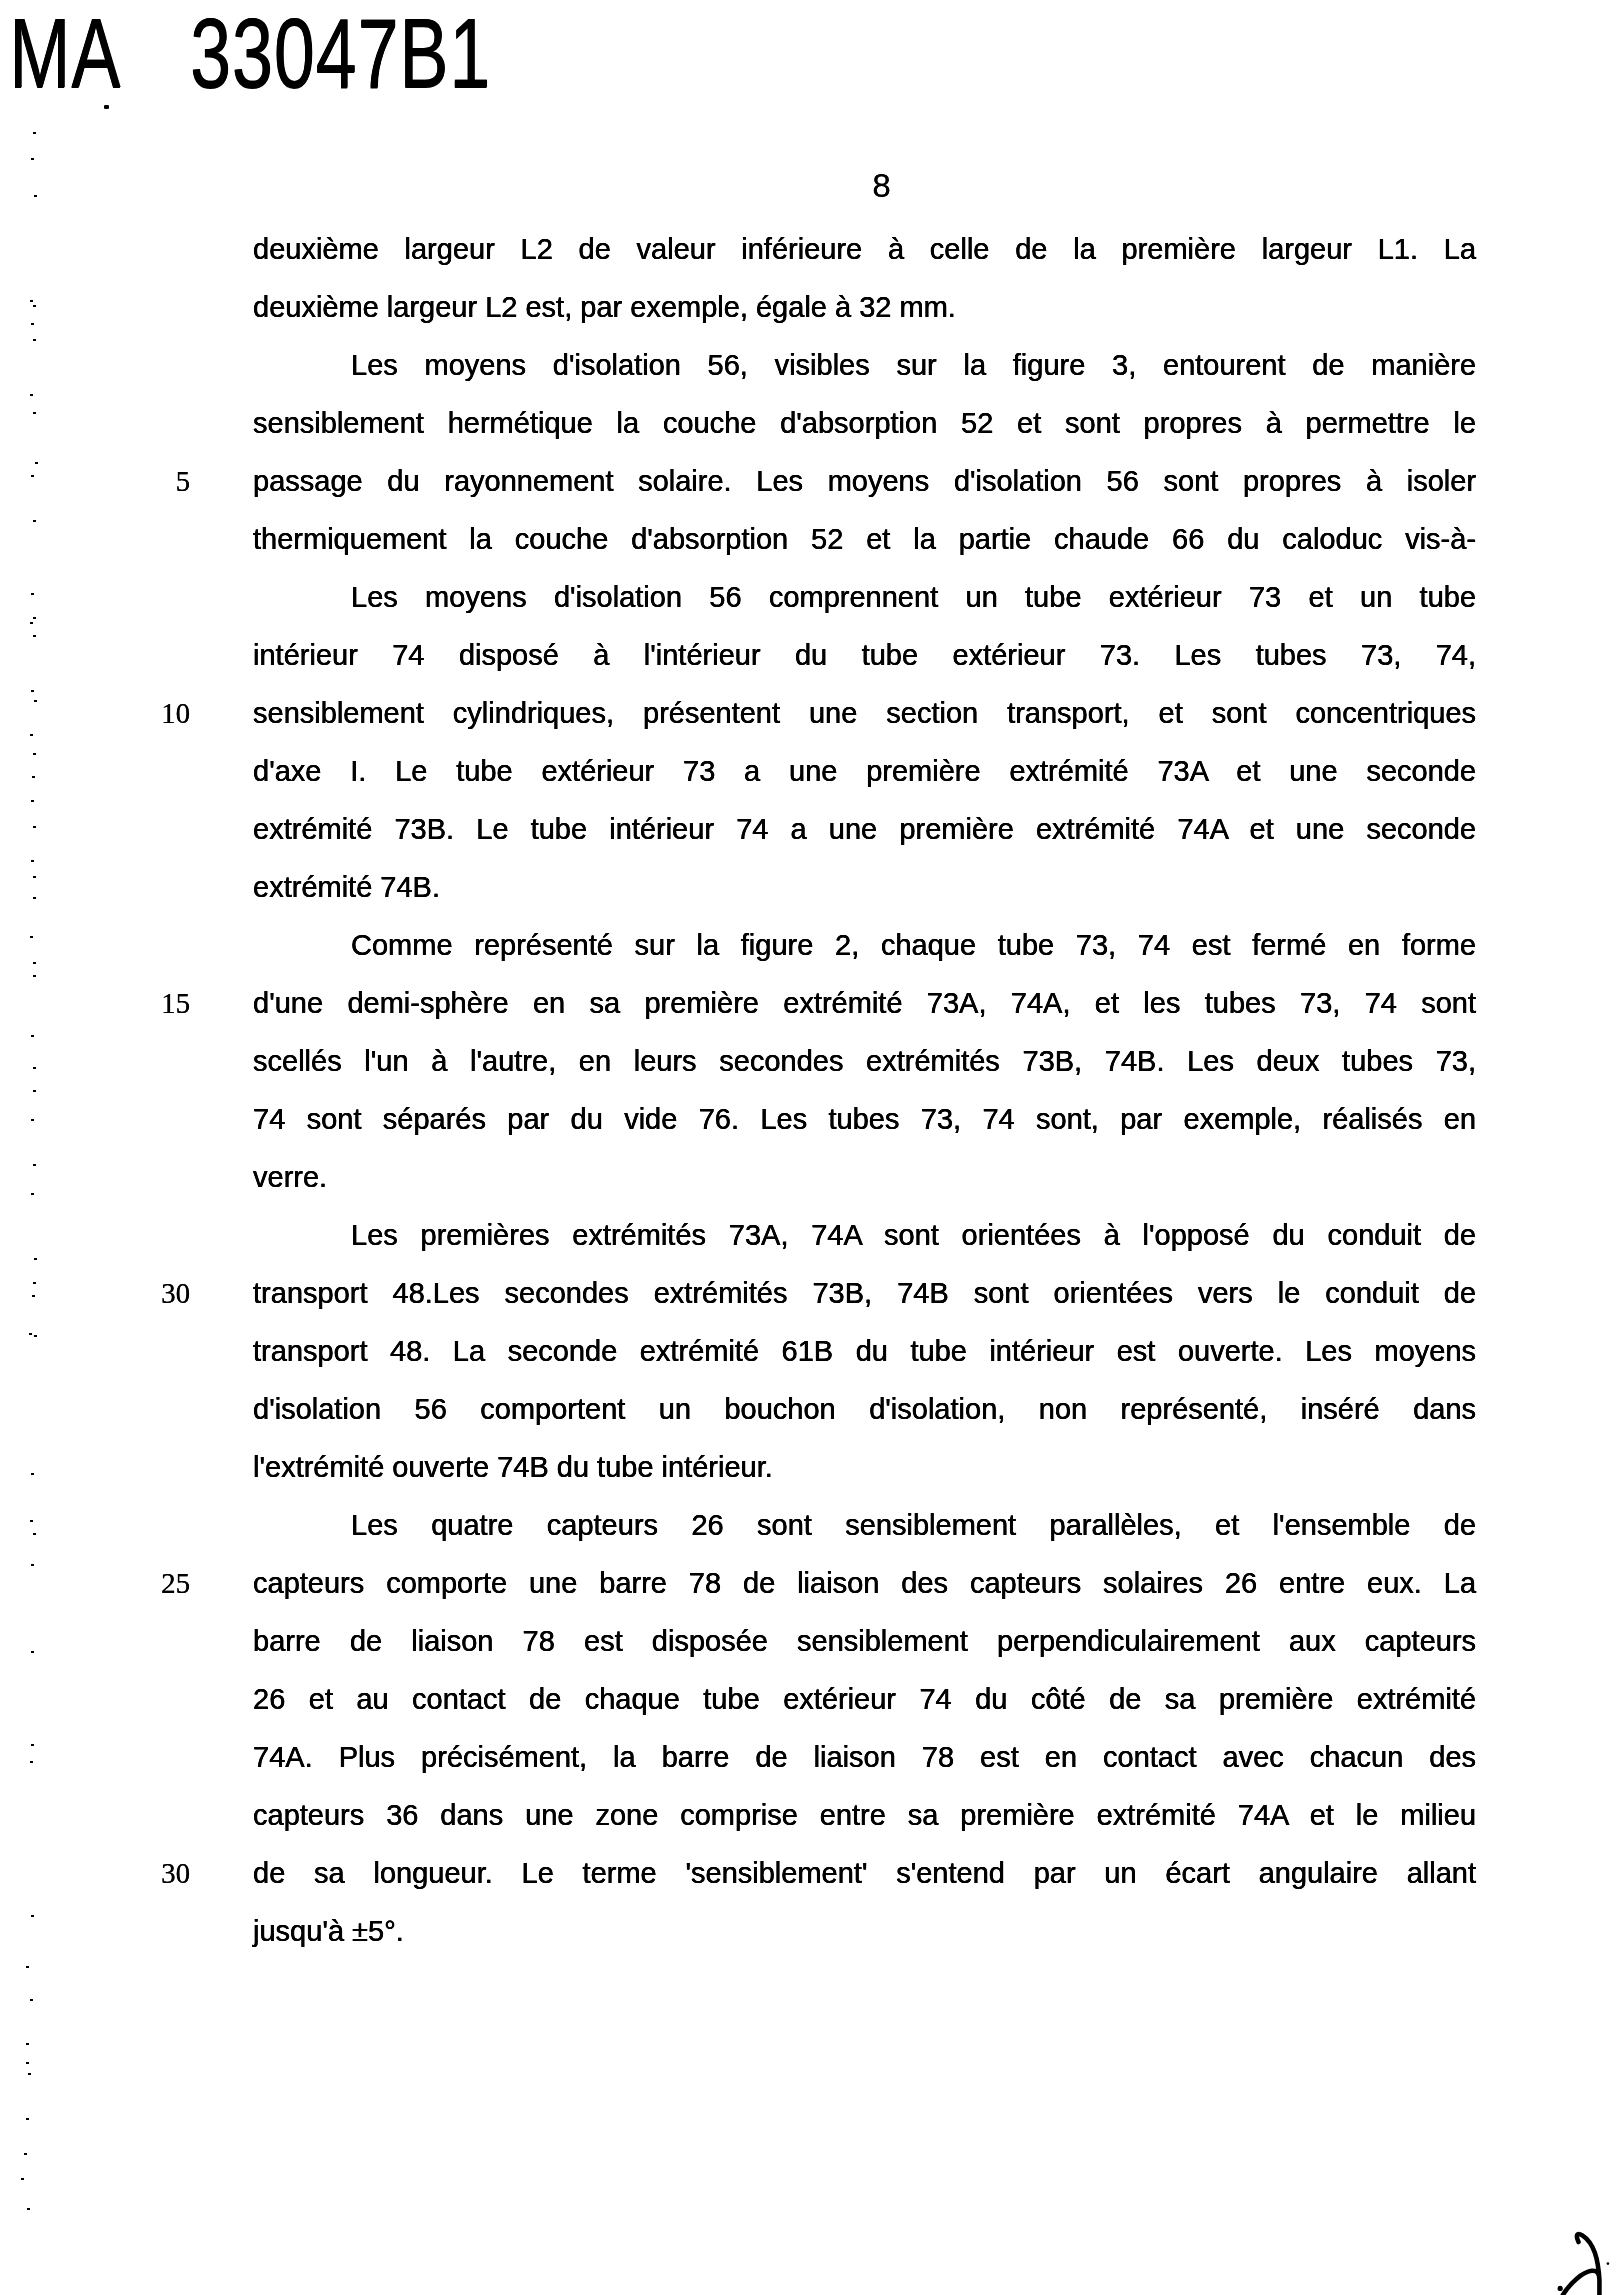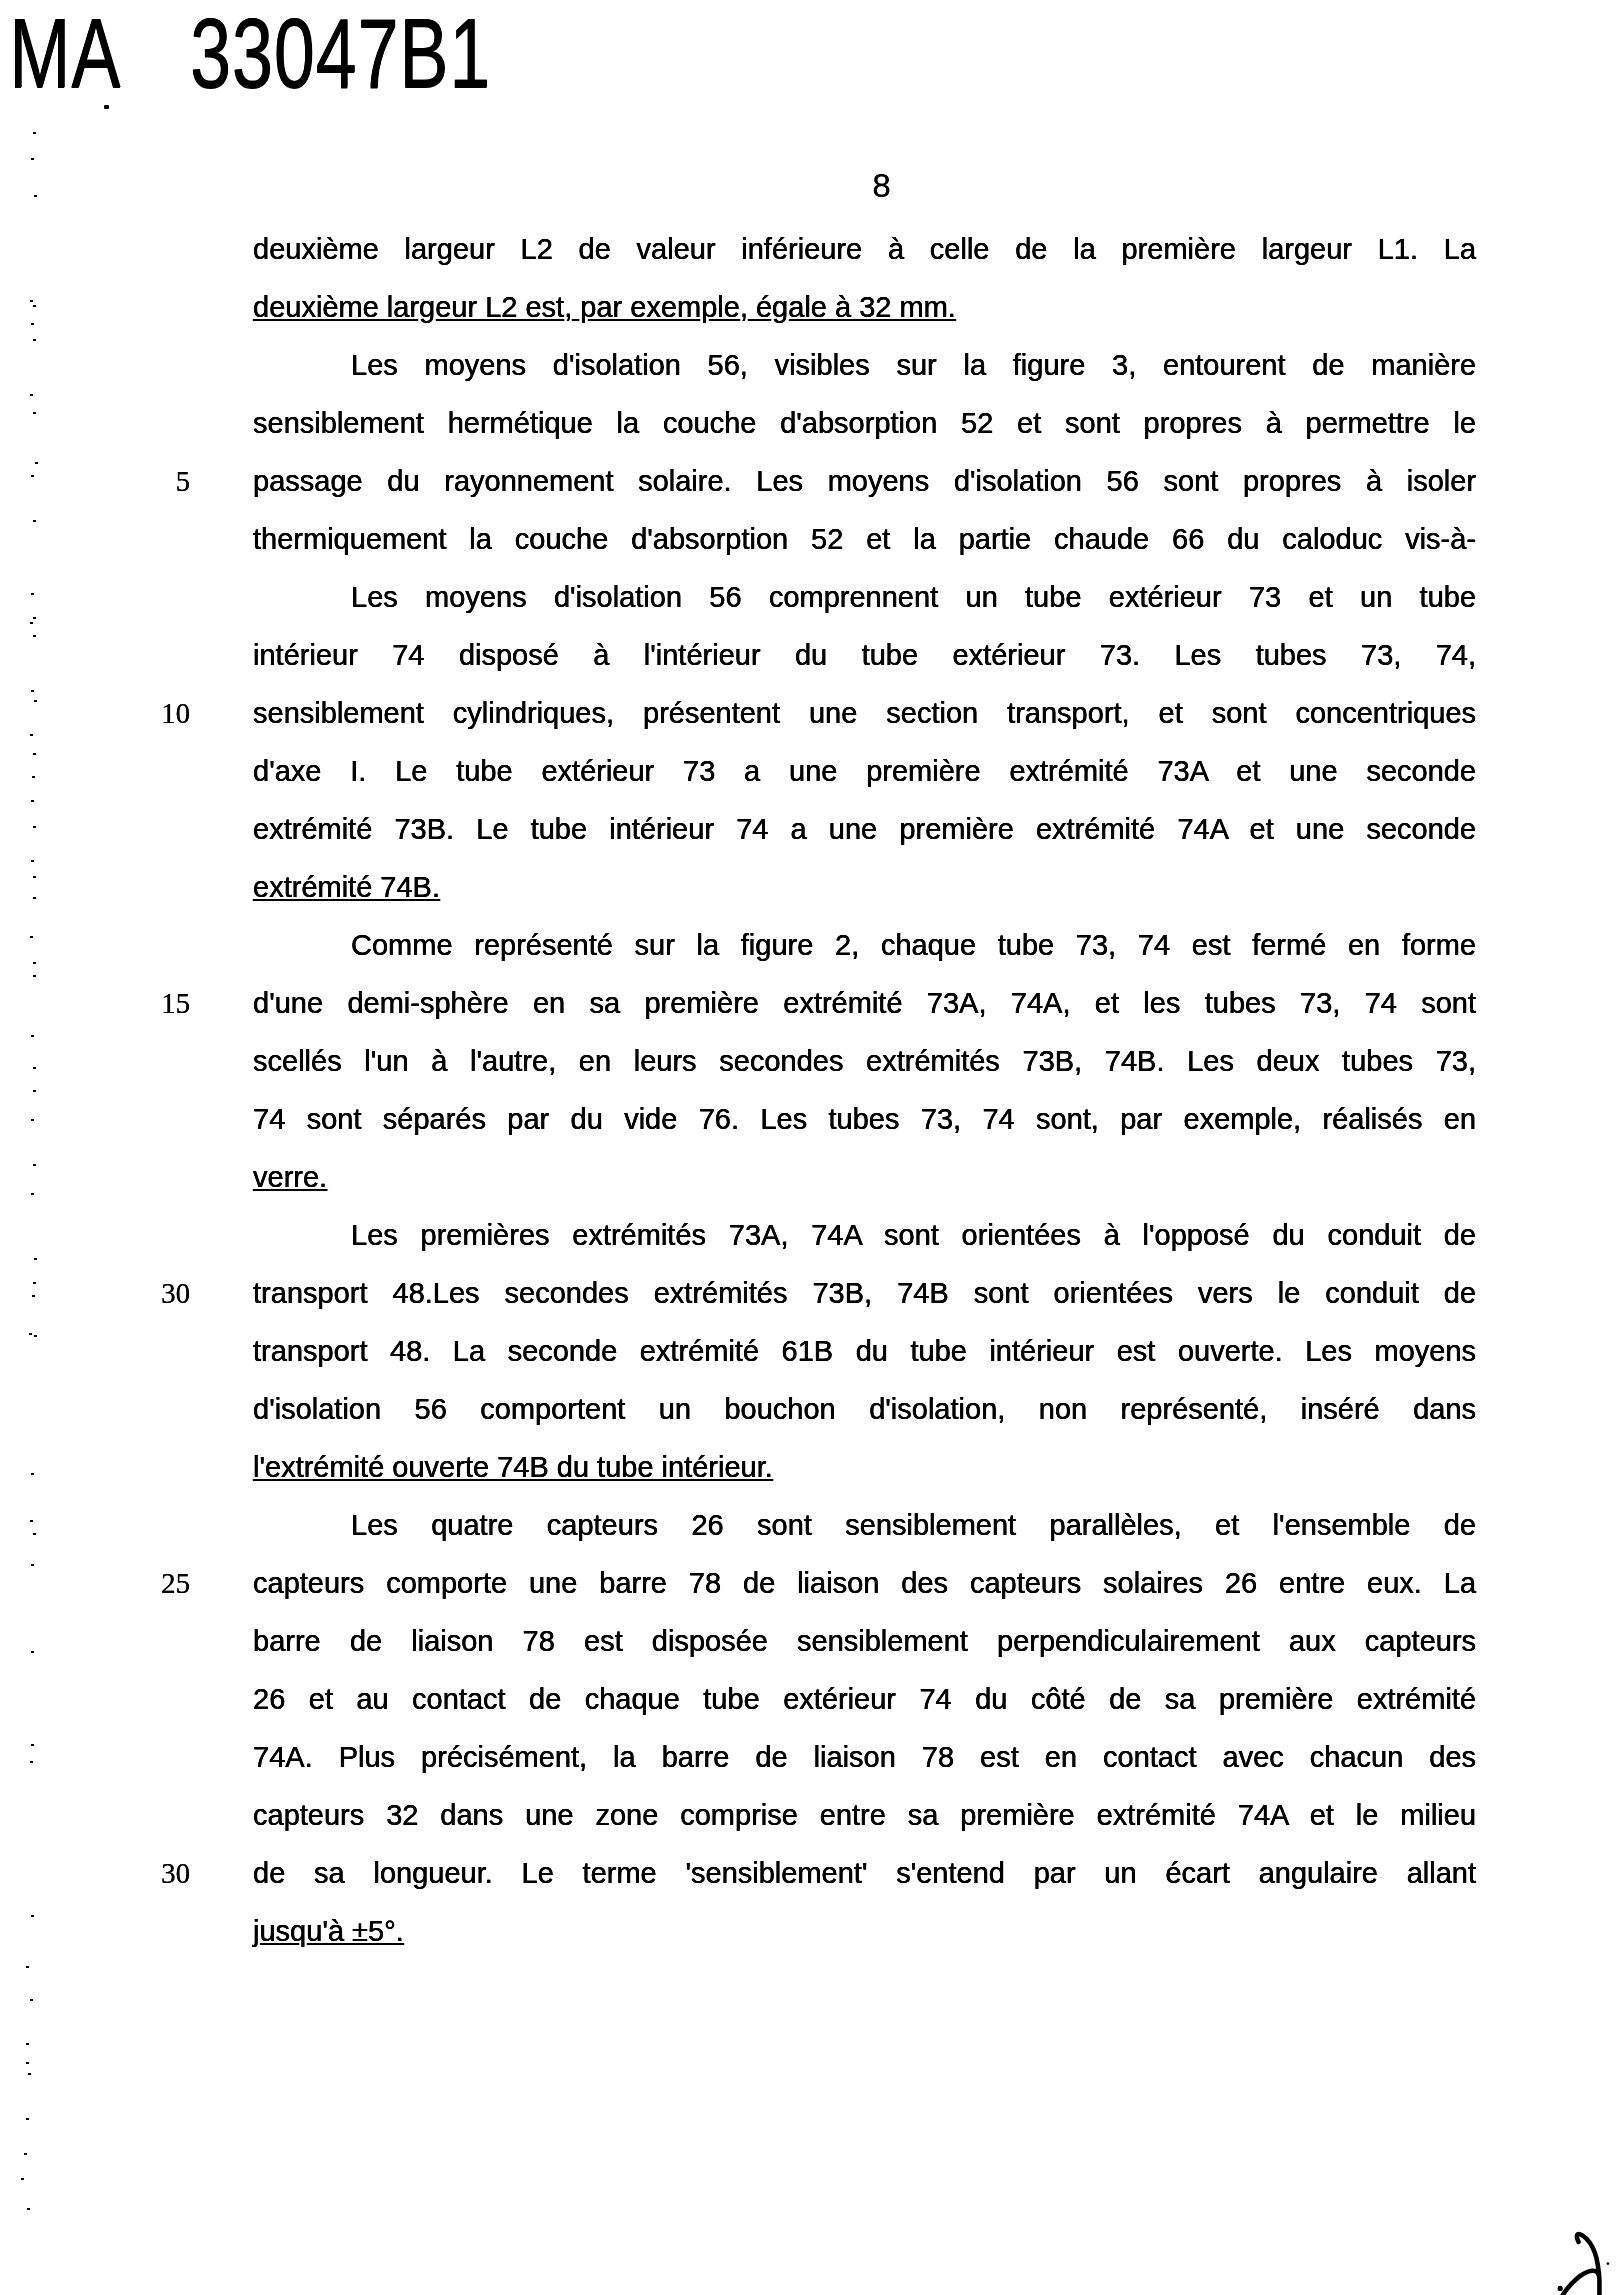--- a/index.html
+++ b/index.html
@@ -40,21 +40,21 @@
     font-family:"Liberation Serif","DejaVu Serif",serif;
     font-size:29px;line-height:58px;
     text-shadow:0.3px 0 0 #000;
   }
   .txt-cell{
     flex:none;width:1223px;margin-left:63px;
     font-size:29px;line-height:58px;white-space:nowrap;
     text-align:justify;text-align-last:justify;
     text-shadow:0.3px 0 0 #000,-0.2px 0 0 #000;
   }
-  .txt-cell.no-just{text-align:center;text-align-last:left;text-decoration:underline;}
+  .txt-cell.no-just{text-align:center;text-align-last:left;}
   .txt-cell.indent{padding-left:98px;width:1125px;}
   
   .dot{
     position:absolute;width:3.3px;height:2px;background:#000;
   }
   .signature{
     position:absolute;left:1551px;top:2225px;width:72px;height:70px;
   }
 </style>
 </head>
@@ -172,21 +172,21 @@
     <div class="line-row">
     <div class="num-cell"></div>
     <div class="txt-cell">26 et au contact de chaque tube extérieur 74 du côté de sa première extrémité</div>
   </div>
     <div class="line-row">
     <div class="num-cell"></div>
     <div class="txt-cell">74A. Plus précisément, la barre de liaison 78 est en contact avec chacun des</div>
   </div>
     <div class="line-row">
     <div class="num-cell"></div>
-    <div class="txt-cell">capteurs 32 dans une zone comprise entre sa première extrémité 74A et le milieu</div>
+    <div class="txt-cell">capteurs 36 dans une zone comprise entre sa première extrémité 74A et le milieu</div>
   </div>
     <div class="line-row">
     <div class="num-cell">30</div>
     <div class="txt-cell">de sa longueur. Le terme 'sensiblement' s'entend par un écart angulaire allant</div>
   </div>
     <div class="line-row">
     <div class="num-cell"></div>
     <div class="txt-cell no-just">jusqu'à ±5°.</div>
   </div>
   </main>

